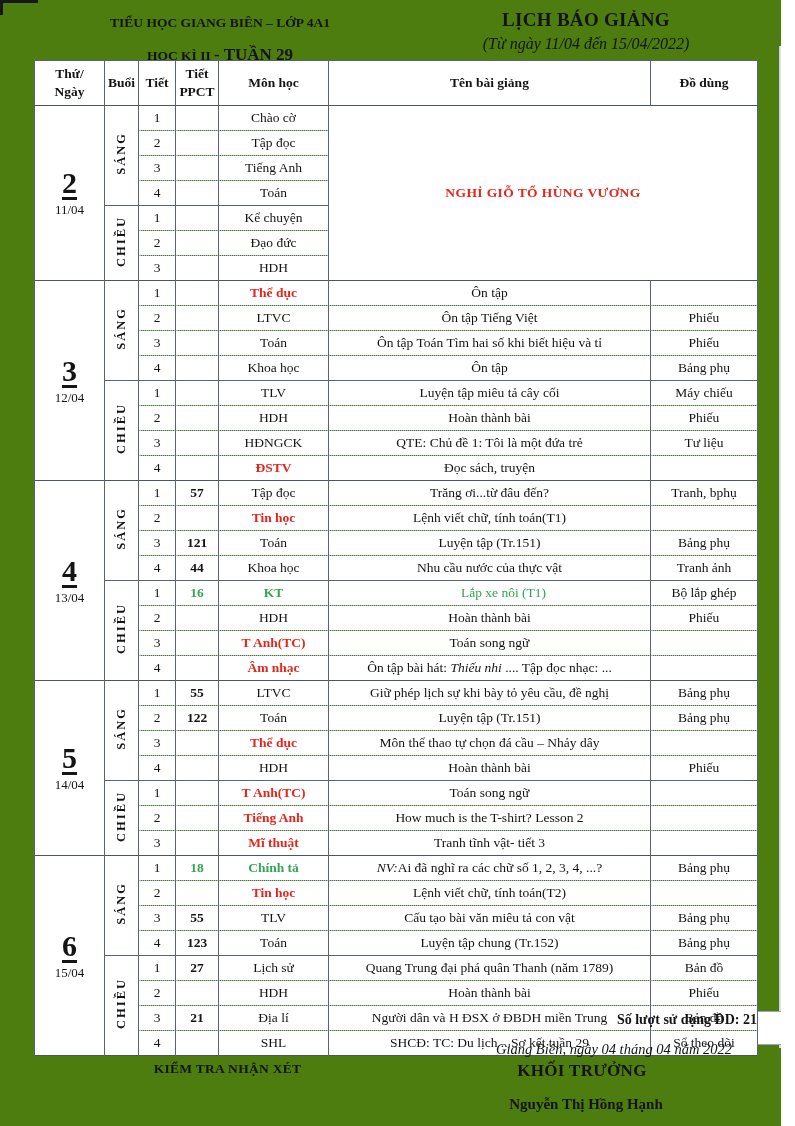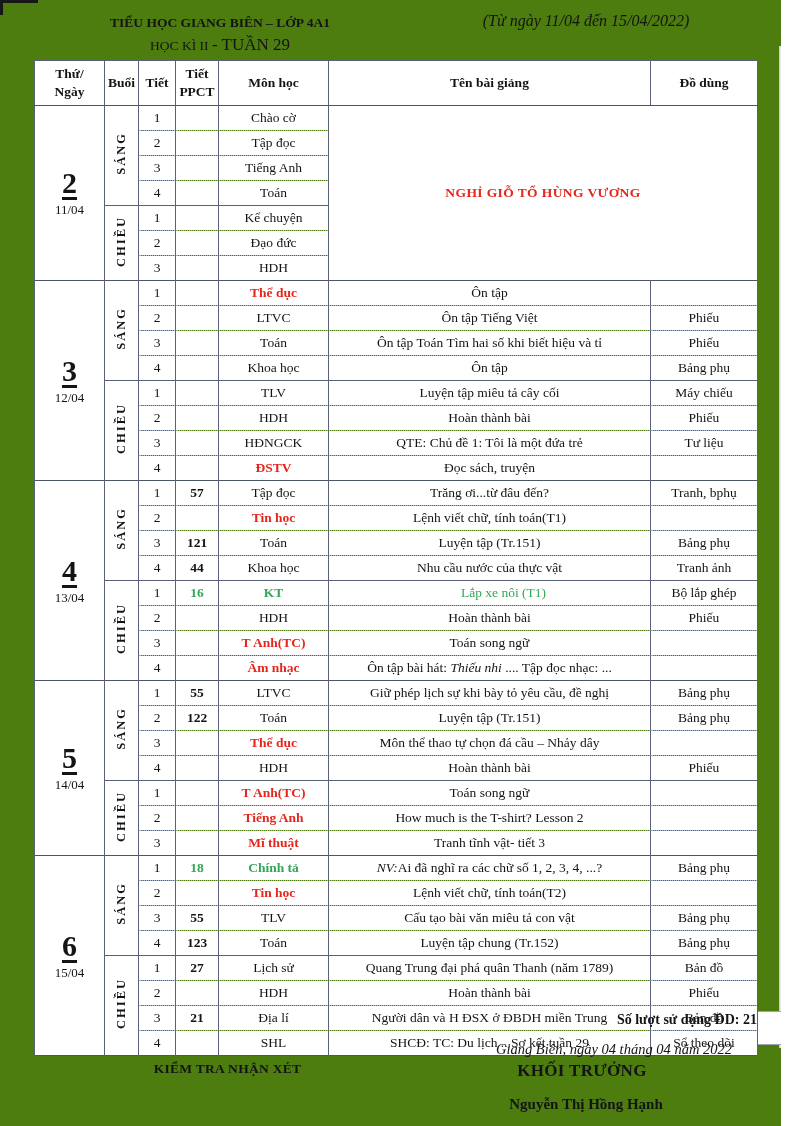--- a/index.html
+++ b/index.html
@@ -8,21 +8,21 @@
 
   
   .corner-h{position:absolute;left:0;top:0;width:38px;height:3px;background:#171717;}
   .corner-v{position:absolute;left:0;top:0;width:3px;height:15px;background:#171717;}
   .edge-band{position:absolute;left:779px;top:46px;width:14px;height:1002px;background:#e4e7eb;border-left:1px solid #ccd1d8;}
   .br-box{position:absolute;left:757px;top:1011px;width:36px;height:32px;background:#fff;border:1px solid #9aa6b8;}
 
   
   .hdr-left{position:absolute;left:40px;top:15px;width:360px;text-align:center;line-height:1.25;}
   .hdr-left .l1{font-size:13.5px;font-weight:bold;}
-  .hdr-left .l2{font-size:13.5px;font-weight:normal;margin-top:2px;}
+  .hdr-left .l2{font-size:13.5px;font-weight:bold;margin-top:12px;}
   .hdr-left .l2 .big{font-size:17px;}
   .hdr-right{position:absolute;left:408px;top:9px;width:356px;text-align:center;line-height:1.2;}
   .hdr-right .doc-title{font-size:19px;font-weight:bold;letter-spacing:.3px;}
   .hdr-right .doc-range{font-size:16px;font-style:italic;margin-top:2px;}
 
   
   table.sched{position:absolute;left:34px;top:60px;width:723px;border-collapse:collapse;table-layout:fixed;
               border:1.5px solid #4c5568;}
   table.sched th{border:1px solid #59627a;border-bottom:1.2px solid #4c5568;font-size:13.5px;font-weight:bold;
                  height:44px;padding:0;line-height:1.3;text-align:center;background:#fff;}
@@ -63,20 +63,21 @@
 
   <div class="hdr-left">
     <div class="l1">TIỂU HỌC GIANG BIÊN – LỚP 4A1</div>
     <div class="l2">
       <span>HỌC KÌ II</span>
       <span class="big">- TUẦN 29</span>
     </div>
   </div>
 
   <div class="hdr-right">
+    <div class="doc-title">LỊCH BÁO GIẢNG</div>
     <div class="doc-range">(Từ ngày 11/04 đến 15/04/2022)</div>
   </div>
 
   <table class="sched">
     <colgroup>
       <col style="width:70px">
         <col style="width:34px">
         <col style="width:37px">
       <col style="width:43px">
         <col style="width:110px">

